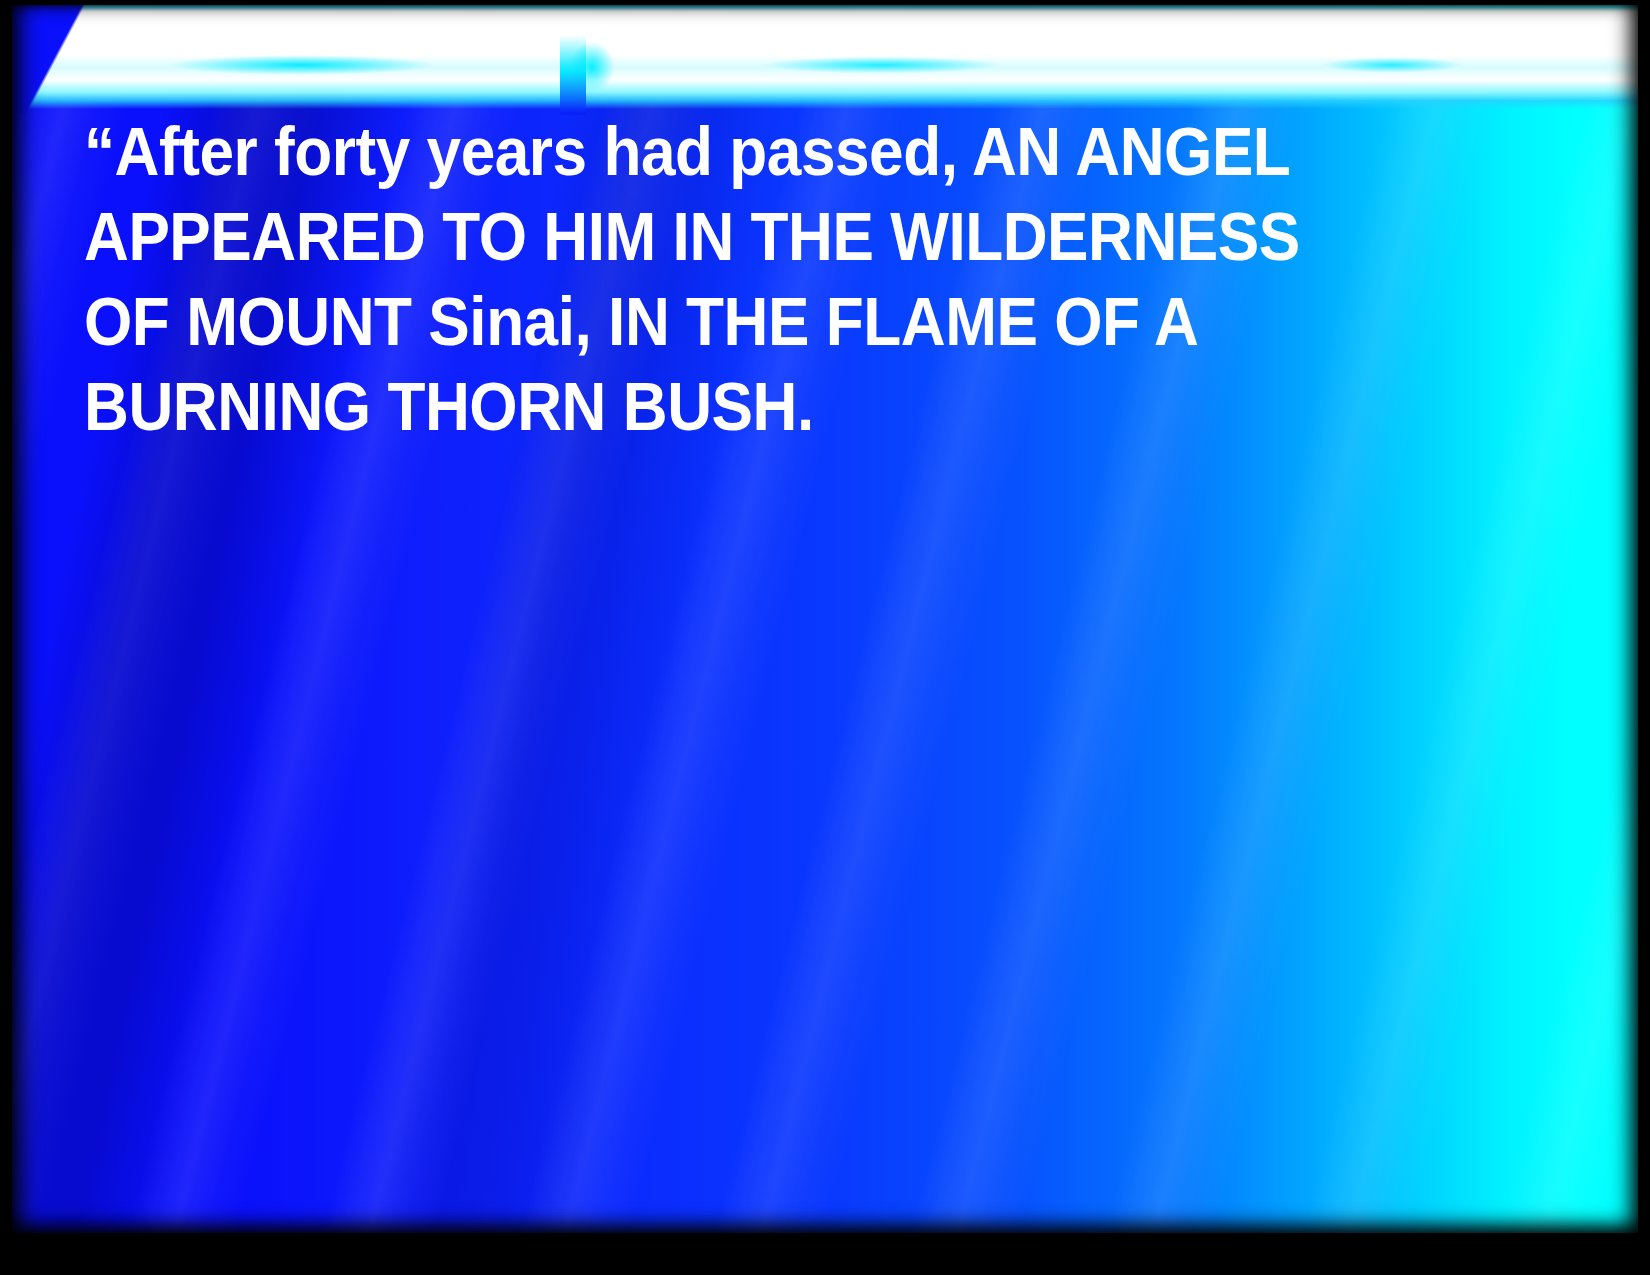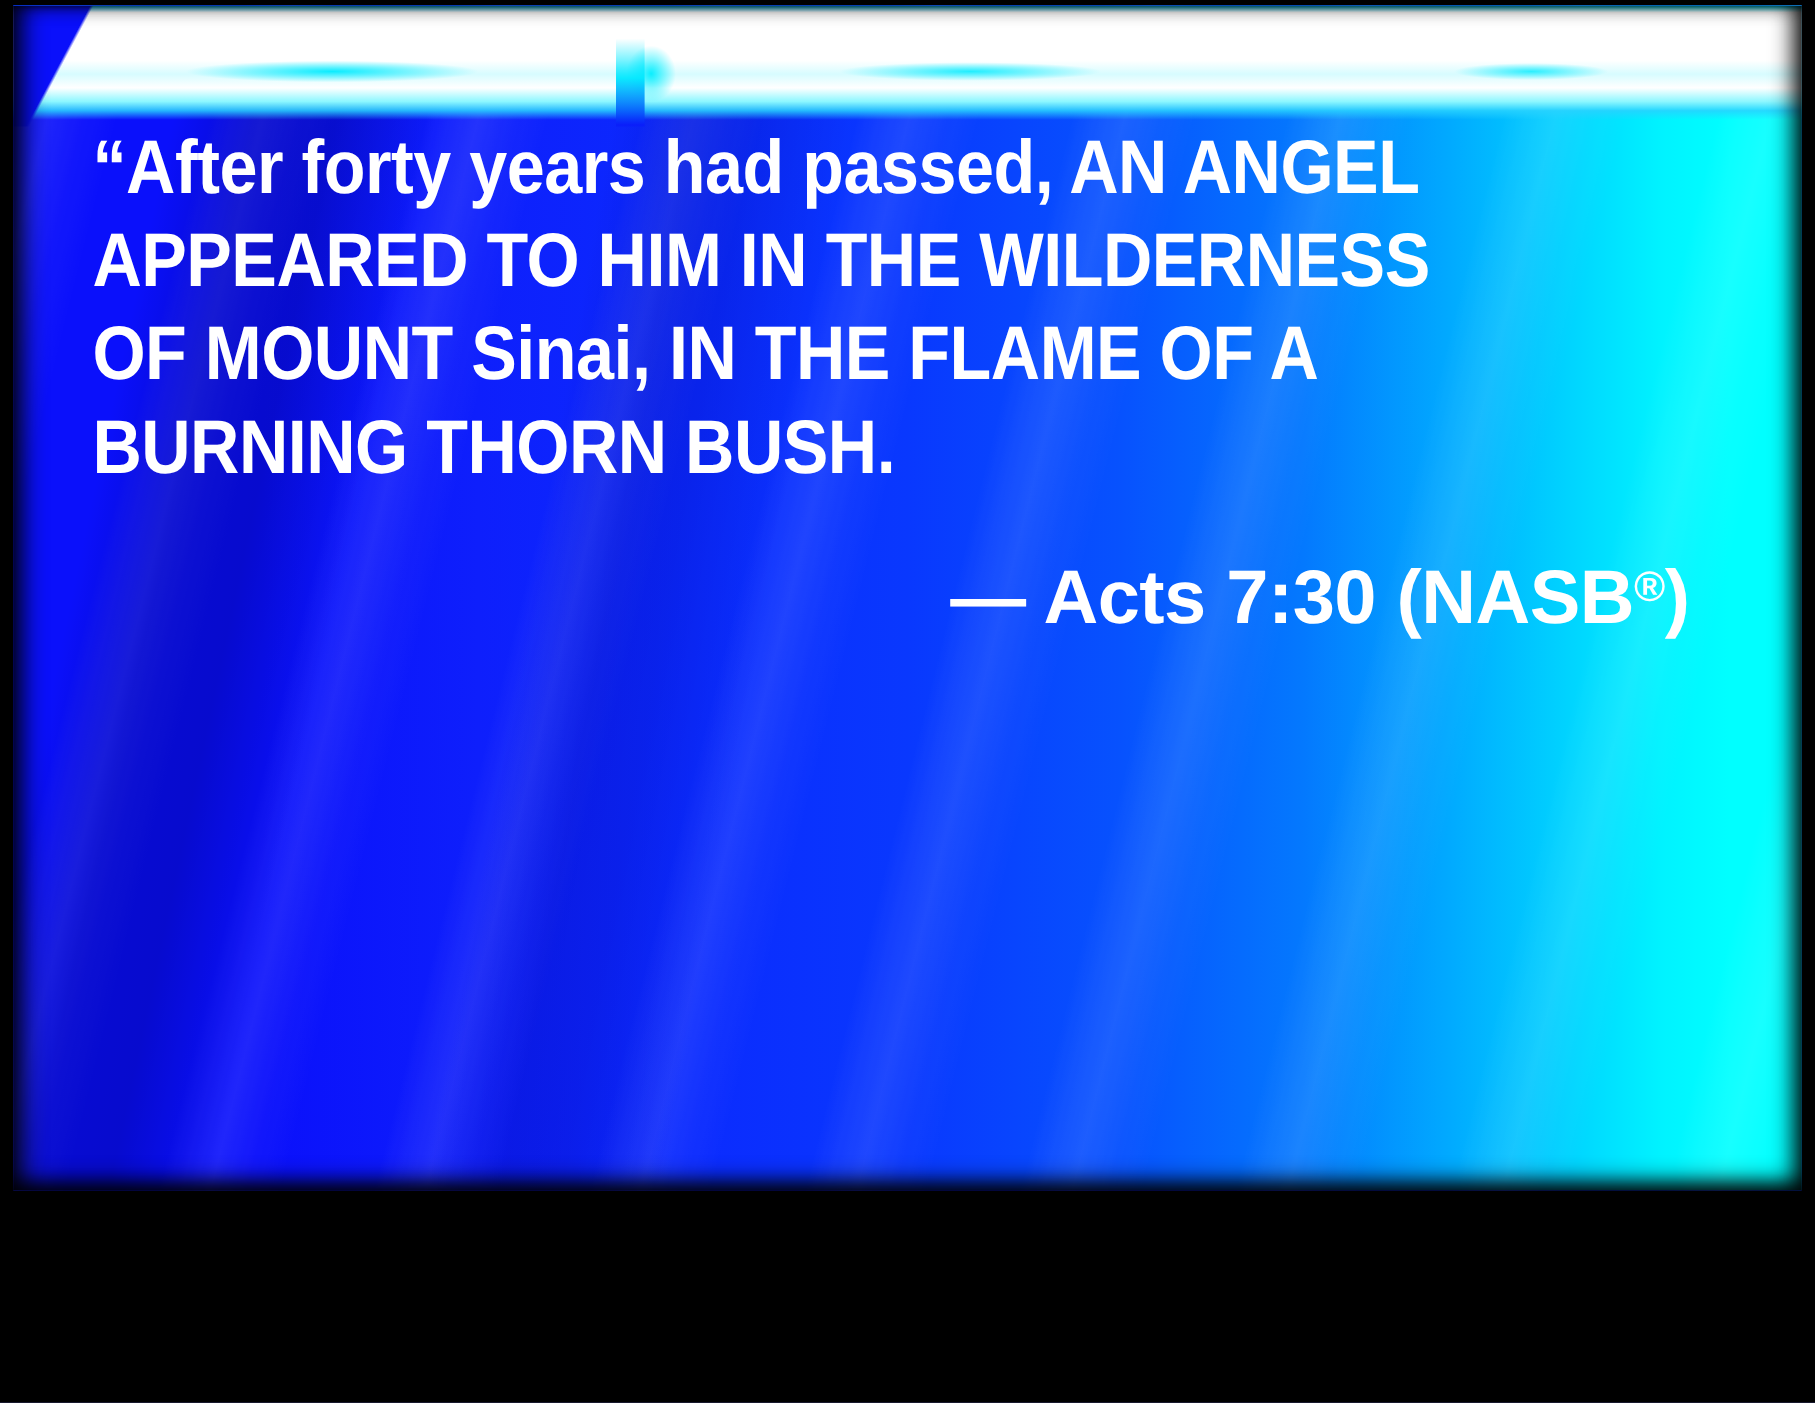--- a/index.html
+++ b/index.html
@@ -22,21 +22,21 @@
     background: #000000;
     overflow: hidden;
   }
 
   
   #canvas {
     position: absolute;
     left: 12px;
     top: 5px;
     width: 1626px;
-    height: 1077px;
+    height: 1228px;
     overflow: hidden;
     background: #0A10FB;
   }
 
   
   #bg-base {
     position: absolute;
     inset: 0;
     background: linear-gradient(
       90deg,
@@ -209,19 +209,18 @@
     <div id="bg-topglow"></div>
     <div id="bg-topglow-shoulder"></div>
     <div id="bg-notch"></div>
 
     <div id="quote-block">
       <div class="quote-line">“After forty years had passed, AN ANGEL</div>
       <div class="quote-line">APPEARED TO HIM IN THE WILDERNESS</div>
       <div class="quote-line">OF MOUNT Sinai, IN THE FLAME OF A</div>
       <div class="quote-line">BURNING THORN BUSH.</div>
 
-      <div id="citation-line"><span>— Acts 7:30 (NASB</span><span class="reg">®</span><span>)</span></div>
     </div>
 
     <div id="bg-vignette"></div>
   </div>
 
 </div>
 
 </body></html>

